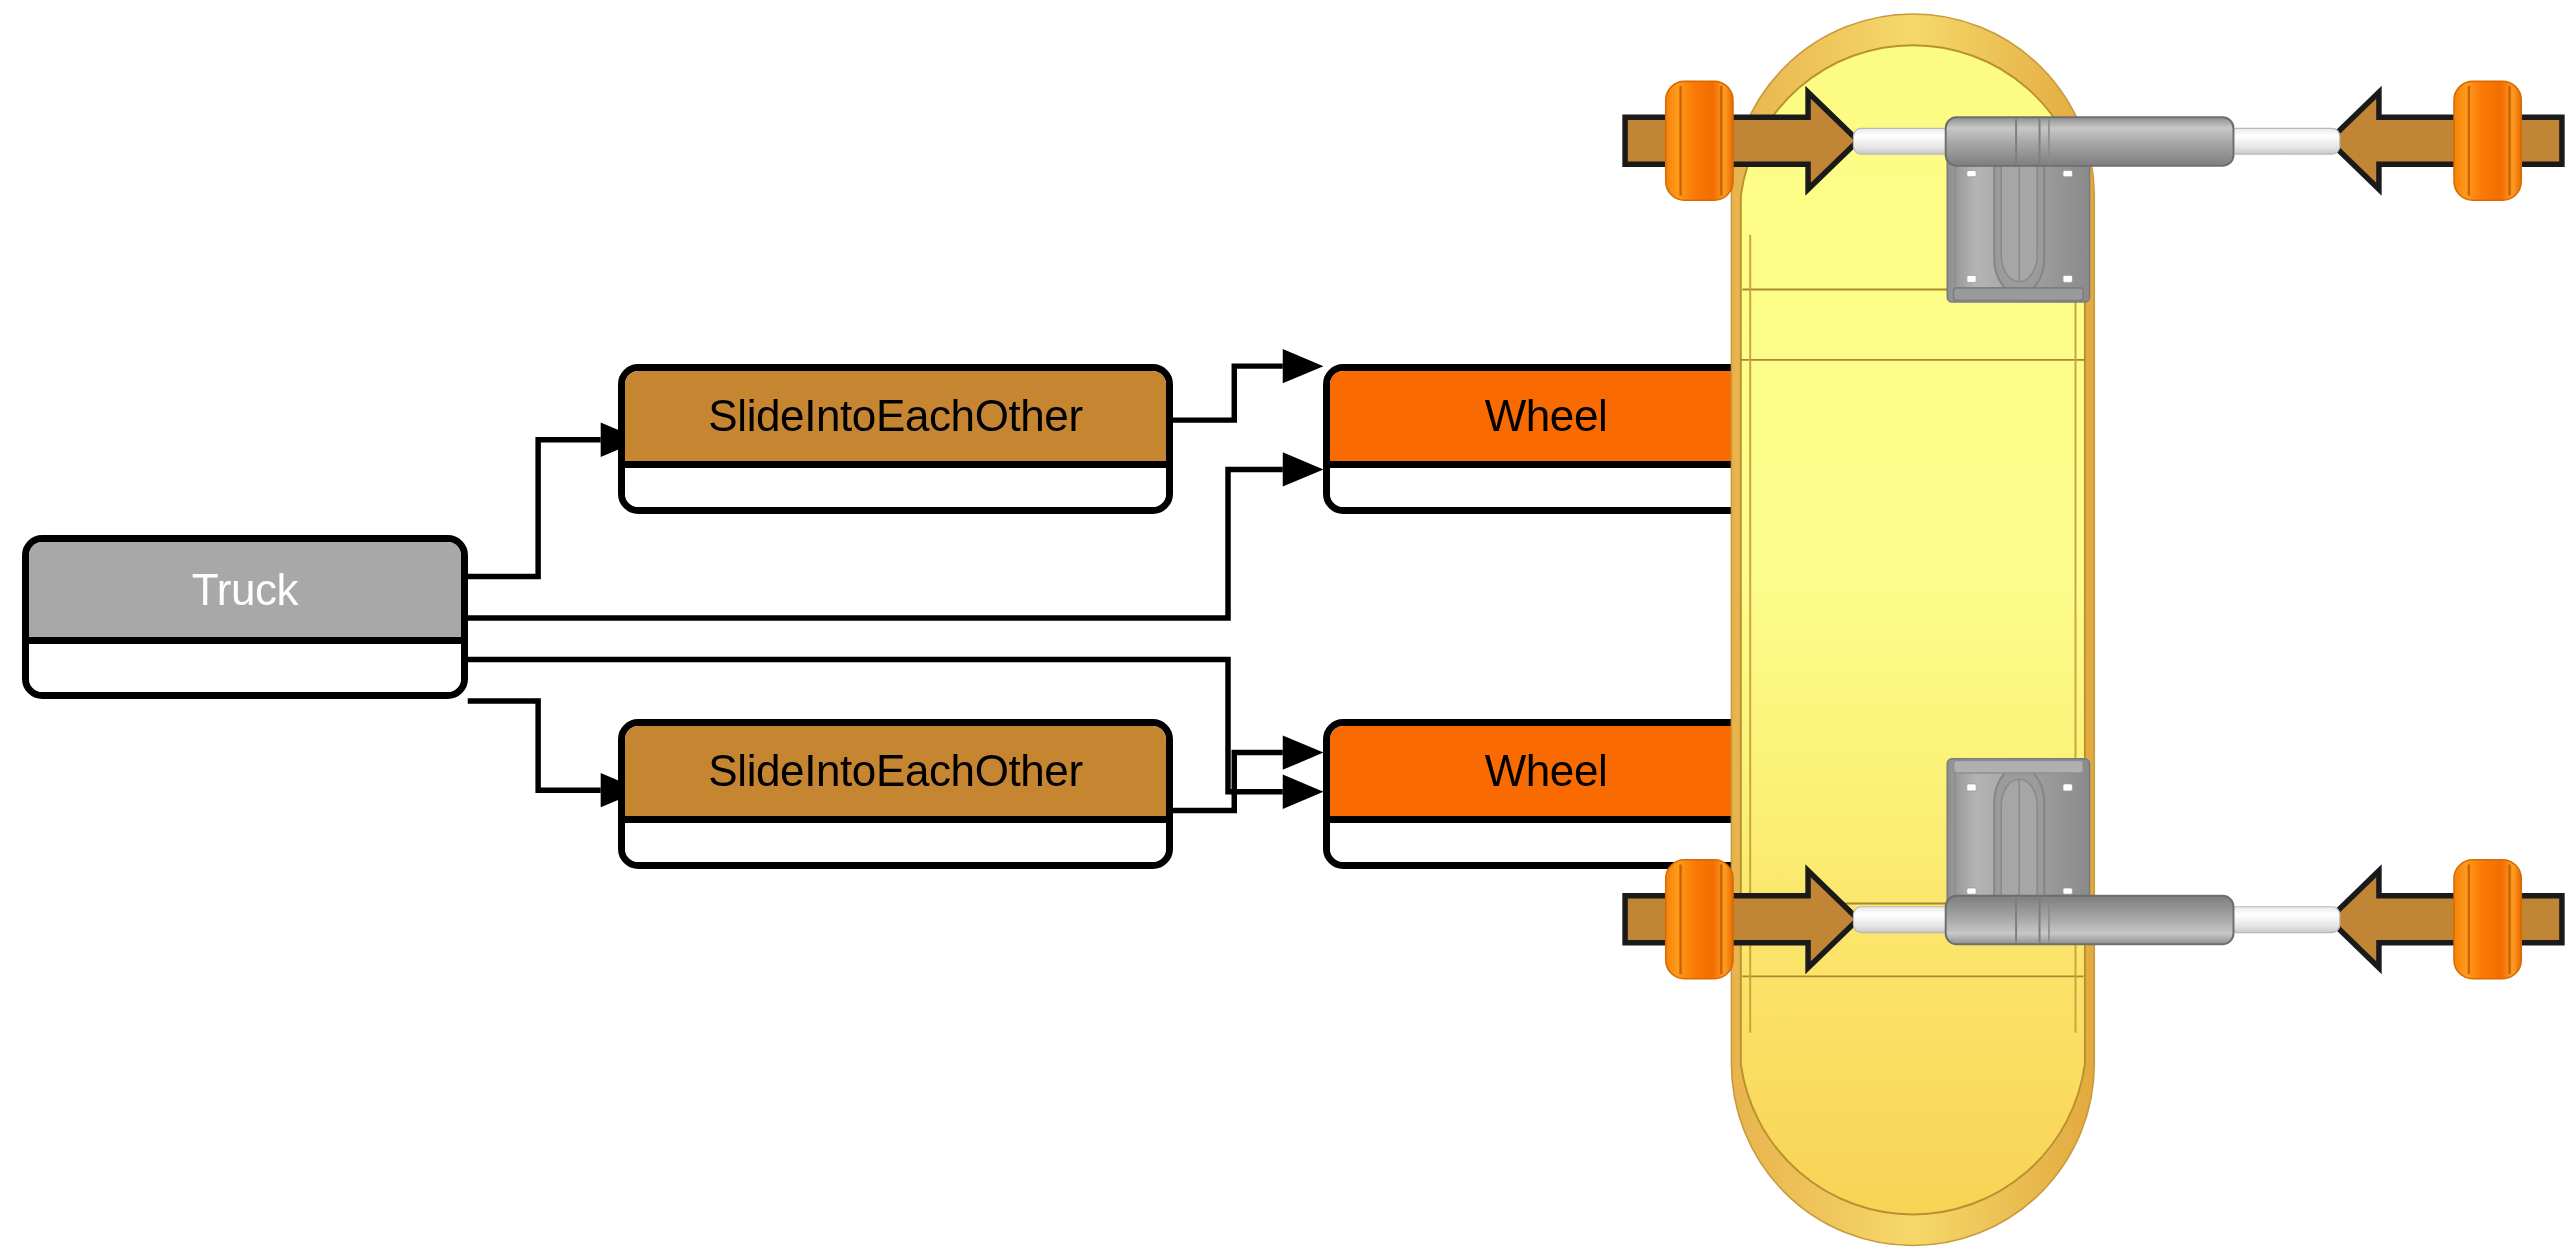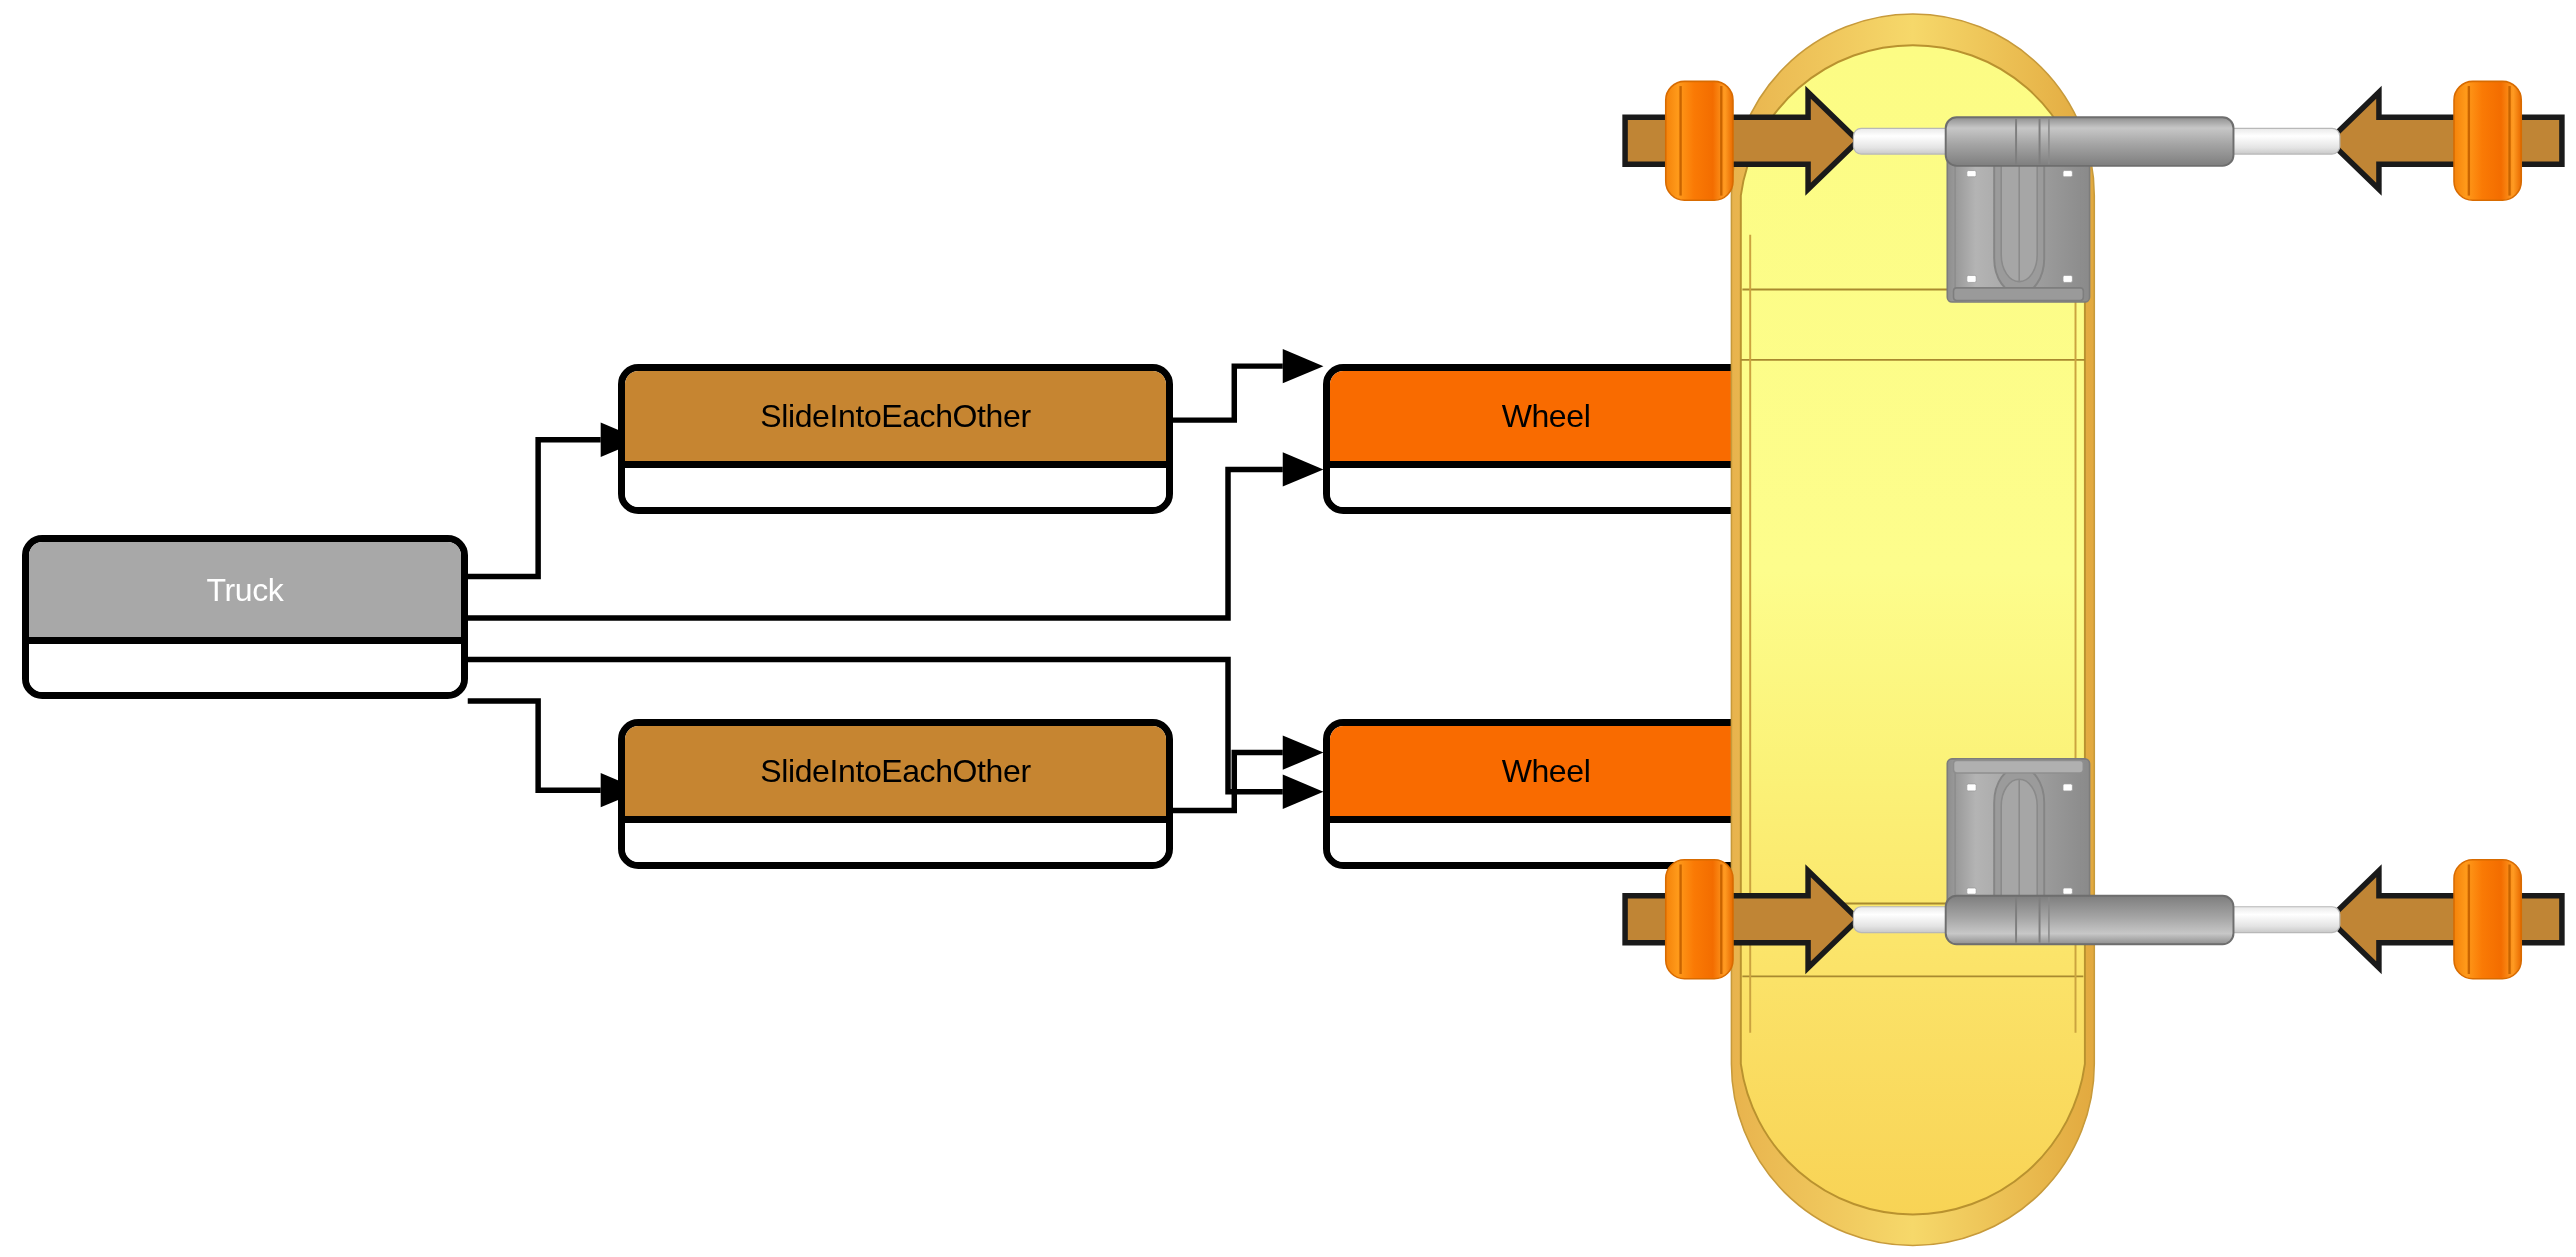--- a/index.html
+++ b/index.html
@@ -36,21 +36,21 @@
     left: 0;
     right: 0;
     top: 0;
     display: flex;
     align-items: center;
     justify-content: center;
     border-bottom: 7px solid #000;
     box-sizing: border-box;
   }
   .block .band-label {
-    font-size: 32px;
+    font-size: 44px;
     line-height: 1;
     white-space: nowrap;
     letter-spacing: -0.4px;
   }
   .block .compartment {
     position: absolute;
     left: 0; right: 0; bottom: 0;
     background: #ffffff;
   }
 

